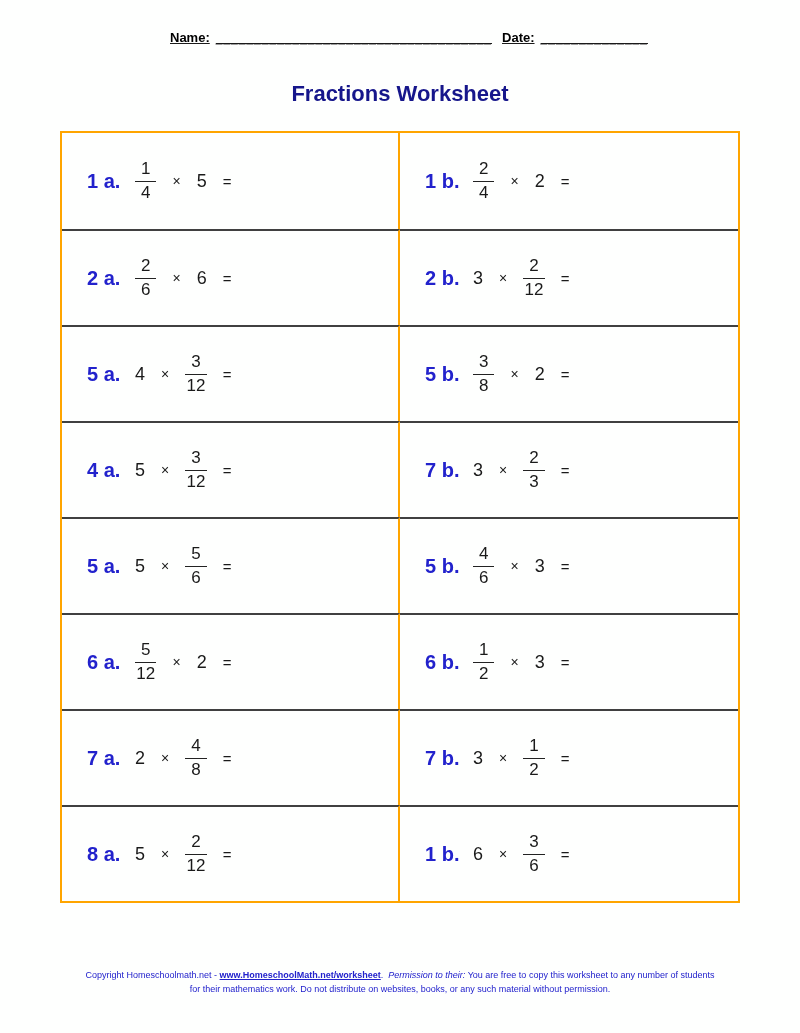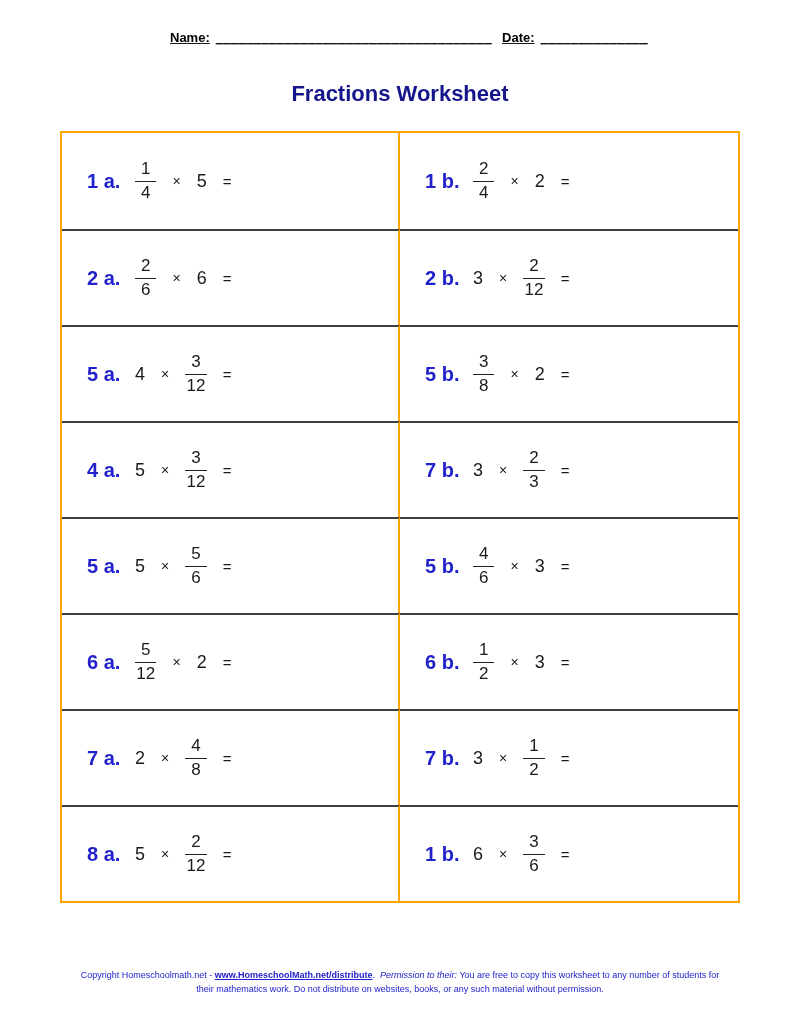--- a/index.html
+++ b/index.html
@@ -261,16 +261,16 @@
         <span class="op">×</span>
         <span class="frac">
           <span class="num">3</span>
           <span class="den">6</span>
         </span>
         <span class="eq">=</span>
       </div>
     </div>
 
   <div class="footer">
-    <span>Copyright Homeschoolmath.net - </span><a href="#">www.HomeschoolMath.net/distribute</a><span>.&nbsp;&nbsp;</span><span class="ital">Permission to their:</span><span> You are free to copy this worksheet to any number of students for their mathematics work. Do not distribute on websites, books, or any such material without permission.</span>
+    <span>Copyright Homeschoolmath.net - </span><a href="#">www.HomeschoolMath.net/worksheet</a><span>.&nbsp;&nbsp;</span><span class="ital">Permission to their:</span><span> You are free to copy this worksheet to any number of students for their mathematics work. Do not distribute on websites, books, or any such material without permission.</span>
   </div>
 
 </div>
 
 </body></html>

